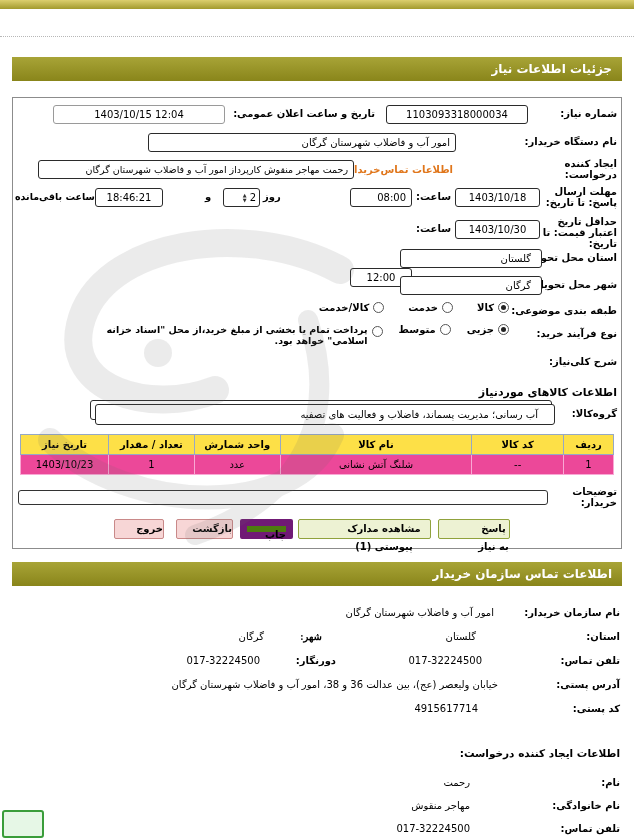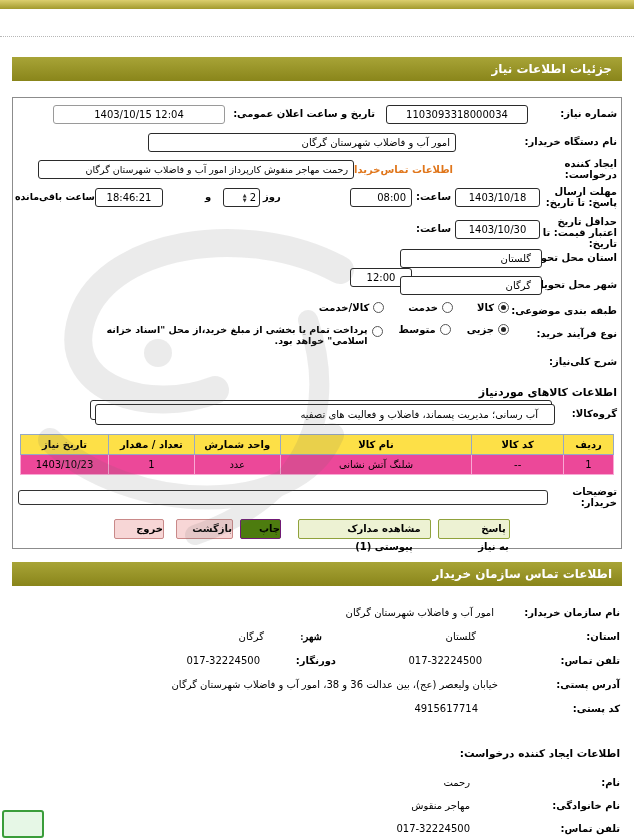--- a/index.html
+++ b/index.html
@@ -31,21 +31,21 @@
   .radio { width:11px; height:11px; border:1px solid #555; border-radius:50%;
     background:#fff; display:inline-block; position:relative; flex:0 0 auto; }
   .radio.on::after { content:""; position:absolute; inset:2px; border-radius:50%; background:#222; }
   .note { width:284px; white-space:normal; font-size:9.5px; line-height:11px; font-weight:bold; }
   .gt { border-collapse:collapse; width:594px; font-size:10px; }
   .gt th { background:#fde047; border:1px solid #95a8c6; height:20px; font-weight:bold; text-align:center; }
   .gt td { border:1px solid #f9a8d4; height:20px; text-align:center; background:#ec4899; }
   .btn { position:absolute; top:421px; height:20px; line-height:18px; font-size:10px;
     text-align:center; border-radius:2px; cursor:pointer; font-weight:bold;padding-left:39px; }
   .btn-green { background:#edf2d3; border:1px solid #90a23c; }
-  .btn-white { background:#4d7c0f; border:1px solid #701a75; }
+  .btn-white { background:#4d7c0f; border:7px solid #701a75; }
   .btn-pink  { background:#f7d6d6; border:1px solid #c98989; }
   .clbl { position:absolute; font-weight:bold; font-size:10px; white-space:nowrap; }
   .cval { position:absolute; font-size:10px; white-space:nowrap; }
   .spn { display:flex; flex-direction:column; justify-content:center;
     font-size:5px; line-height:5px; color:#333; }
   .spin { display:flex; align-items:center; gap:3px; }
   .watermark { position:absolute; left:10px; top:215px; z-index:30;
     opacity:0.13; pointer-events:none; }
   .widget { position:absolute; left:2px; top:810px; width:42px; height:28px;
     border:2px solid #3a9d3a; background:#e6f7e6; border-radius:3px; cursor:pointer; }

